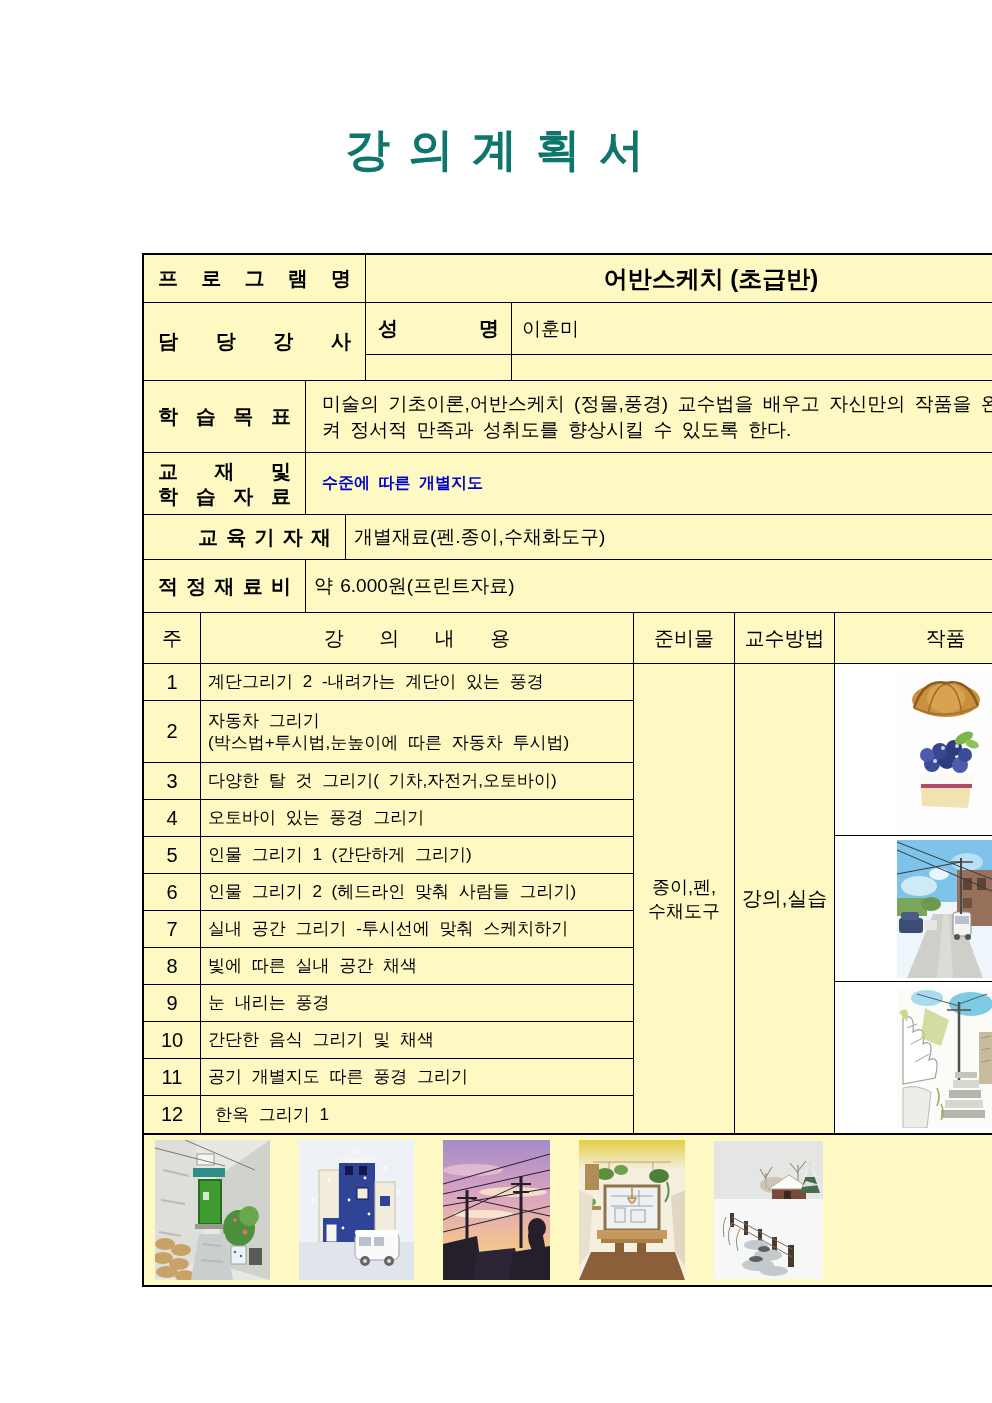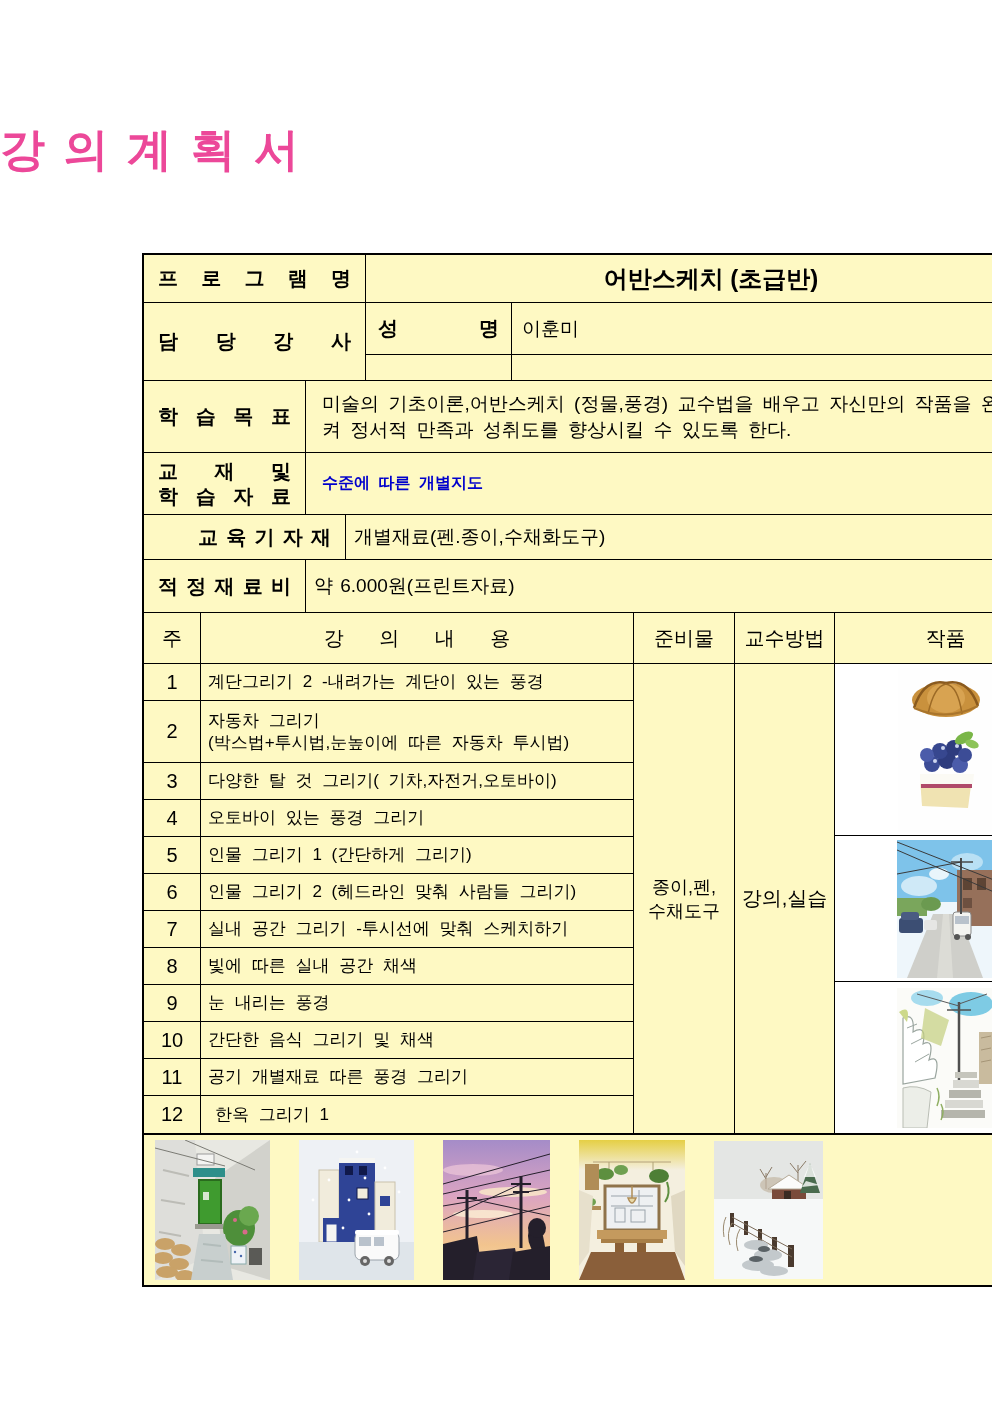--- a/index.html
+++ b/index.html
@@ -1,21 +1,21 @@
 <!DOCTYPE html>
 <html><head>
 <meta charset="utf-8">
 <style>
   * { margin:0; padding:0; box-sizing:border-box; }
   html,body { background:#ffffff; }
   body { font-family:"Liberation Sans","DejaVu Sans",sans-serif; color:#000; }
   .page { position:relative; width:992px; height:1403px; background:#fff; overflow:hidden; }
 
-  .doc-title { position:absolute; top:120px; left:0; width:100%; text-align:left;
-    font-size:45px; font-weight:bold; letter-spacing:3px; color:#ec4899; }
+  .doc-title { position:absolute; top:120px; left:0; width:100%; text-align:center;
+    font-size:45px; font-weight:bold; letter-spacing:3px; color:#0f766e; }
 
   .doc { position:absolute; left:142px; top:253px; width:916px; border:2px solid #000; background:#fef9c3; }
 
   .row { display:flex; border-bottom:1px solid #000; }
   .cell { display:flex; flex-direction:column; justify-content:center; }
   .lblcell { border-right:1px solid #000; font-weight:bold; font-size:20px; padding:0 14px; }
   .jl { text-align:justify; text-align-last:justify; width:100%; line-height:1.25; }
   .valcell { flex:1; font-size:19px; padding:0 10px; }
 
   .r-program { height:48px; }
@@ -189,21 +189,21 @@
           <span>눈 내리는 풍경</span>
         </div>
 
       <div class="wknum">10</div>
       <div class="wkcontent">
           <span>간단한 음식 그리기 및 채색</span>
         </div>
 
       <div class="wknum">11</div>
       <div class="wkcontent">
-          <span>공기 개별재료 따른 풍경 그리기</span>
+          <span>공기 개별지도 따른 풍경 그리기</span>
         </div>
 
       <div class="wknum nobb">12</div>
       <div class="wkcontent nobb" style="padding-left:14px;">
           <span>한옥 그리기 1</span>
         </div>
 
       <div class="mergecell" style="grid-column:3;">
         <span>종이,펜,</span>
         <span>수채도구</span>

